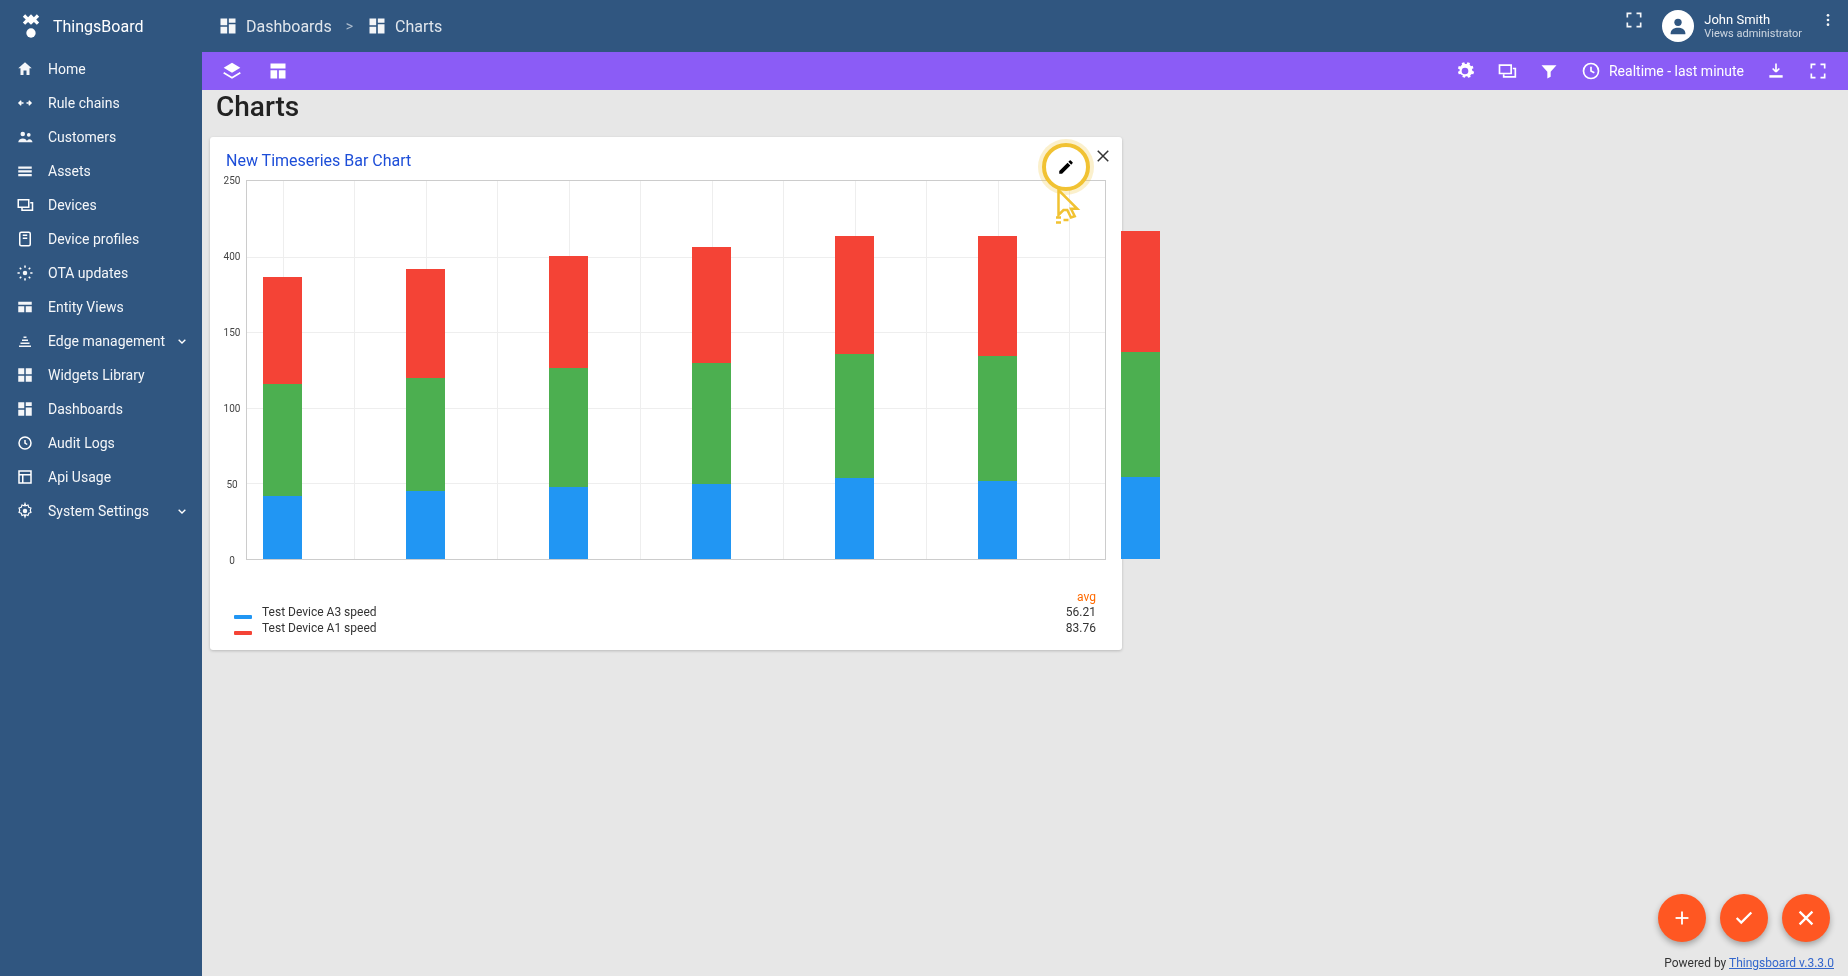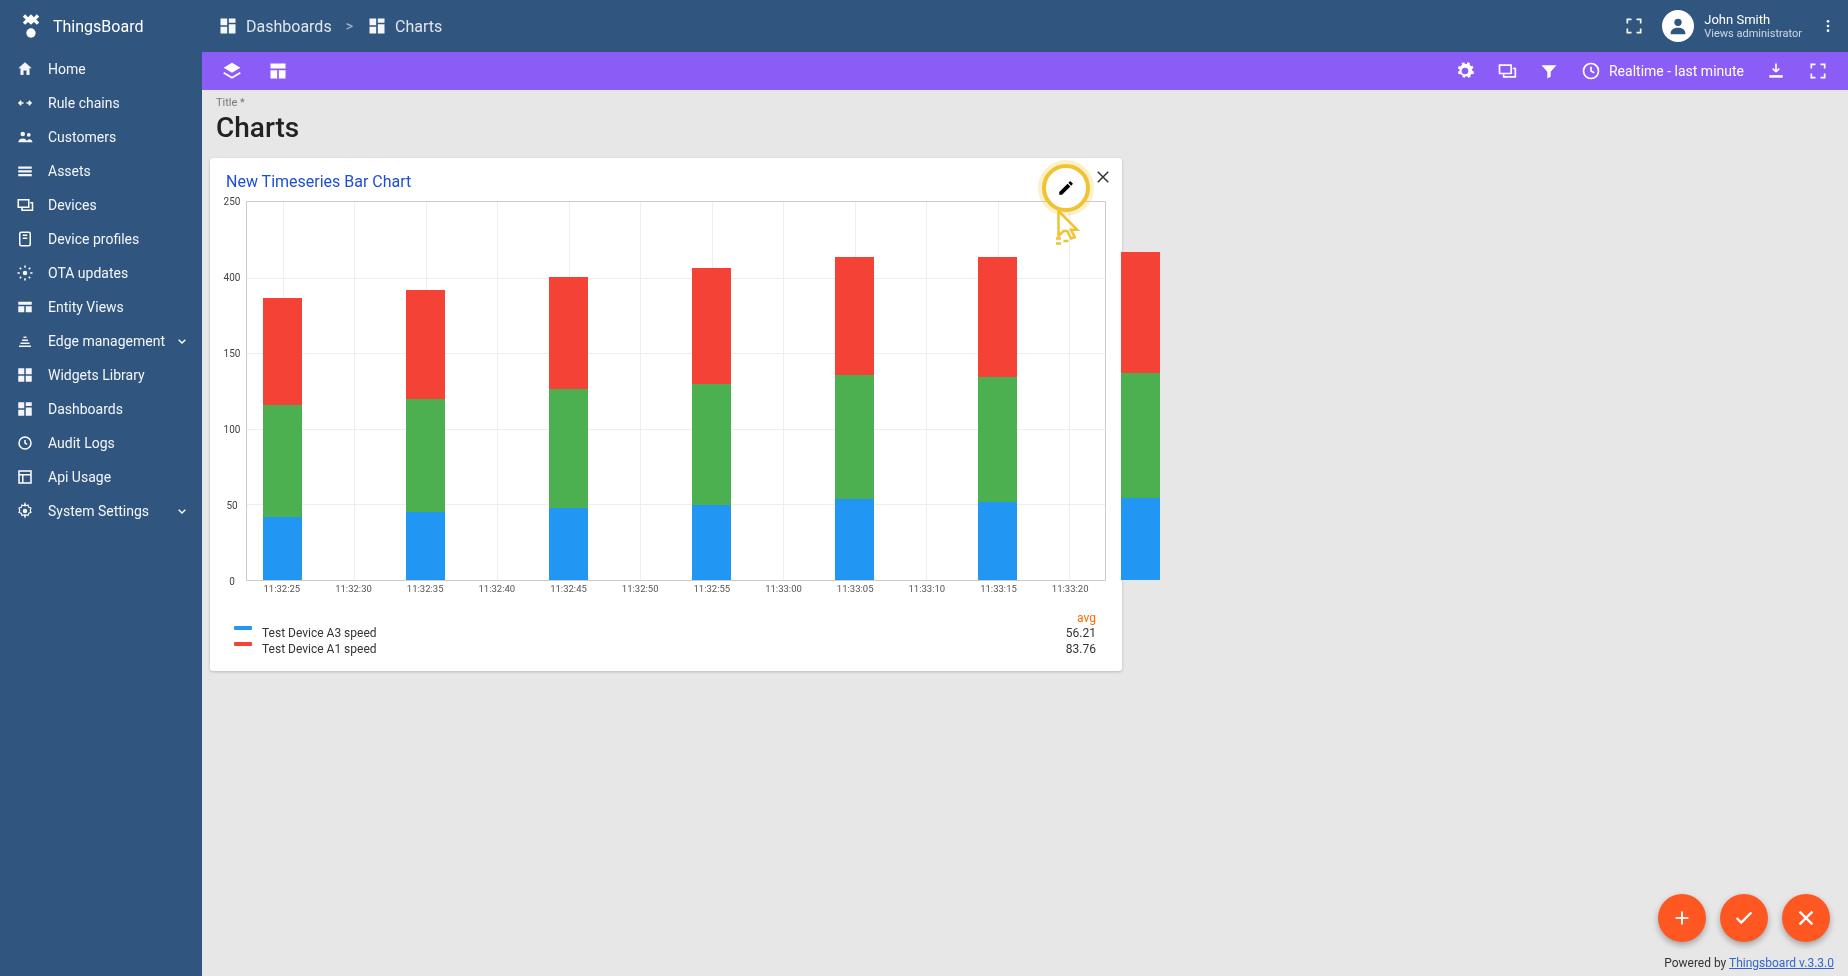--- a/index.html
+++ b/index.html
@@ -7,21 +7,21 @@
   body{font-family:Roboto,Arial,Helvetica,sans-serif;font-size:14px;color:#212121;background:#e7e7e7;overflow:hidden;}
   .app{display:flex;flex-direction:column;height:100vh;}
   
   .header{height:52px;background:#305680;color:#fff;display:flex;align-items:center;padding:0 12px;}
   .logo{display:flex;align-items:center;gap:8px;width:190px;padding-left:5px;}
   .logo svg{width:28px;height:28px;fill:#fff;}
   .logo-text{font-size:16px;font-weight:400;}
   .breadcrumbs{display:flex;align-items:center;gap:14px;color:rgba(255,255,255,.85);margin-left:16px;}
   .bc-item{display:flex;align-items:center;gap:8px;font-size:16px;}
   .bc-sep{opacity:.7;}
-  .header-right{margin-left:auto;display:flex;align-items:center;gap:18px;}
+  .header-right{margin-left:auto;display:flex;gap:18px;}
   .hdr-icon{width:20px;height:20px;fill:#fff;opacity:.95;cursor:pointer;}
   .avatar{width:32px;height:32px;border-radius:50%;background:#fff;display:flex;align-items:center;justify-content:center;}
   .avatar svg{width:22px;height:22px;fill:#305680;}
   .user-block{display:flex;align-items:center;gap:10px;}
   .user-text{display:flex;flex-direction:column;line-height:1.2;}
   .user-name{font-size:13px;}
   .user-role{font-size:11px;opacity:.75;}
   
   .body{display:flex;flex:1;min-height:0;}
   .sidebar{width:202px;background:#305680;color:#fff;padding-top:0;}
@@ -58,21 +58,21 @@
   .grid-v{position:absolute;left:0;right:0;top:0;bottom:0;}
   .grid-v div{position:absolute;top:0;bottom:0;border-left:1px solid #eee;}
   .bars{position:absolute;left:0;right:0;top:0;bottom:0;}
   .bar{position:absolute;bottom:0;}
   .seg{width:100%;}
   .xaxis{position:absolute;left:26px;right:6px;bottom:0;height:18px;}
   .xtick{position:absolute;transform:translateX(-50%);font-size:9.5px;color:#555;}
   
   .legend{padding:6px 10px 4px 8px;}
   .legend-head{text-align:right;color:#ff6a00;font-size:12px;padding-right:6px;}
-  .legend-row{display:flex;align-items:flex-start;gap:10px;font-size:12px;color:#333;padding:1px 6px;}
+  .legend-row{display:flex;align-items:flex-end;gap:10px;font-size:12px;color:#333;padding:1px 6px;}
   .swatch{width:18px;height:4px;border-radius:1px;}
   .legend-row .val{margin-left:auto;}
   
   .fabs{position:fixed;right:18px;bottom:34px;display:flex;gap:14px;}
   .fab{width:48px;height:48px;border-radius:50%;background:#ff5722;display:flex;align-items:center;justify-content:center;box-shadow:0 3px 6px rgba(0,0,0,.3);cursor:pointer;}
   .fab svg{width:22px;height:22px;fill:#fff;}
   .footer{position:fixed;right:14px;bottom:6px;font-size:12px;color:#333;}
   .footer a{color:#3366cc;}
 </style>
 </head>
@@ -263,21 +263,20 @@
               <path d="M12 3v10m0 0l-4-4m4 4l4-4" fill="none" stroke="#fff" stroke-width="2"></path>
               <path d="M4 17h16v3H4z"></path>
             </svg>
           <svg class="tb-icon" viewBox="0 0 24 24">
               <path d="M3 3h6v2H5v4H3zM15 3h6v6h-2V5h-4zM19 15h2v6h-6v-2h4zM3 15h2v4h4v2H3z"></path>
             </svg>
         </div>
       </div>
 
       <div class="content">
-        <div class="title-label">Title *</div>
         <div class="page-title">Charts</div>
 
         <div class="card">
           <div class="ring">
             <svg viewBox="0 0 24 24">
                 <path d="M3 17.25V21h3.75L17.81 9.94l-3.75-3.75zM20.71 7.04a1 1 0 000-1.41l-2.34-2.34a1 1 0 00-1.41 0l-1.83 1.83 3.75 3.75z"></path>
               </svg>
           </div>
           <div class="pointer">
             <svg viewBox="0 0 32 32">
@@ -357,34 +356,20 @@
                     <div class="seg" style="height: 35.6%; background: rgb(76, 175, 80);"></div>
                     <div class="seg" style="height: 34.4%; background: rgb(244, 67, 54);"></div>
                   </div>
                   <div class="bar" style="left: 101.875%; width: 4.58333%; height: 93.2%; display: flex; flex-direction: column-reverse;">
                     <div class="seg" style="height: 23.2%; background: rgb(33, 150, 243);"></div>
                     <div class="seg" style="height: 35.6%; background: rgb(76, 175, 80);"></div>
                     <div class="seg" style="height: 34.4%; background: rgb(244, 67, 54);"></div>
                   </div>
                 </div>
             </div>
-            <div class="xaxis" id="xaxis">
-                <div class="xtick" style="left: 4.16667%;">11:32:25</div>
-                <div class="xtick" style="left: 12.5%;">11:32:30</div>
-                <div class="xtick" style="left: 20.8333%;">11:32:35</div>
-                <div class="xtick" style="left: 29.1667%;">11:32:40</div>
-                <div class="xtick" style="left: 37.5%;">11:32:45</div>
-                <div class="xtick" style="left: 45.8333%;">11:32:50</div>
-                <div class="xtick" style="left: 54.1667%;">11:32:55</div>
-                <div class="xtick" style="left: 62.5%;">11:33:00</div>
-                <div class="xtick" style="left: 70.8333%;">11:33:05</div>
-                <div class="xtick" style="left: 79.1667%;">11:33:10</div>
-                <div class="xtick" style="left: 87.5%;">11:33:15</div>
-                <div class="xtick" style="left: 95.8333%;">11:33:20</div>
-              </div>
           </div>
 
           <div class="legend">
             <div class="legend-head">avg</div>
             <div id="legend-rows">
                 <div class="legend-row">
                   <span class="swatch" style="background:#2196f3"></span>
                   <span>Test Device A3 speed</span>
                   <span class="val">56.21</span>
                 </div>

